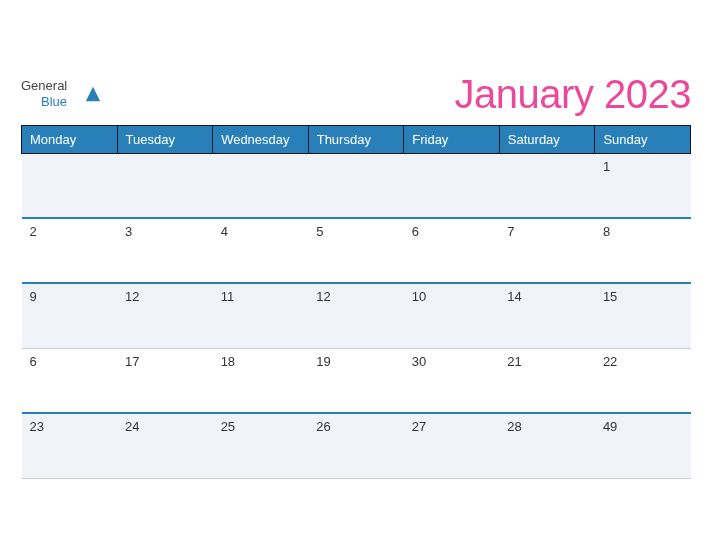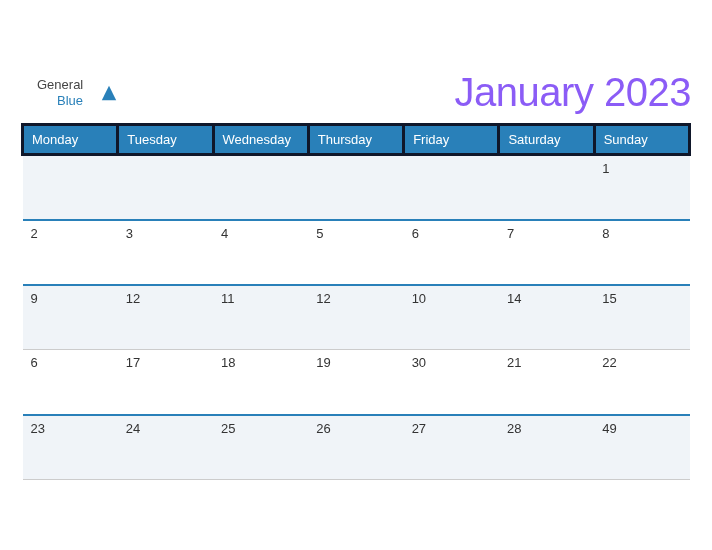--- a/index.html
+++ b/index.html
@@ -24,21 +24,20 @@
       display: flex;
       align-items: center;
       justify-content: space-between;
       margin-bottom: 8px;
     }
 
     .logo {
       display: flex;
       align-items: center;
       gap: 15px;
-      margin-left: 16px;
     }
 
     .logo-text {
       font-size: 13px;
       color: #555;
       line-height: 1.2;
     }
 
     .logo-text .general {
       display: block;
@@ -53,38 +52,38 @@
     }
 
     .logo-icon {
       width: 18px;
       height: 18px;
       margin-left: 2px;
     }
 
     .calendar-title {
       font-size: 40px;
-      color: #8b5cf6;
+      color: #ec4899;
       font-weight: normal;
       letter-spacing: -0.5px;
     }
 
     .calendar-grid {
       width: 100%;
       border-collapse: collapse;
     }
 
     .calendar-grid thead tr th {
       background: #2980b9;
       color: #fff;
       padding: 6px 8px;
       font-size: 13px;
       font-weight: normal;
       text-align: left;
-      border: 3px solid #0f172a;
+      border: 1px solid #0f172a;
     }
 
     .calendar-grid tbody tr {
       height: 65px;
     }
 
     .calendar-grid tbody tr td {
       vertical-align: top;
       padding: 5px 8px;
       font-size: 13px;

